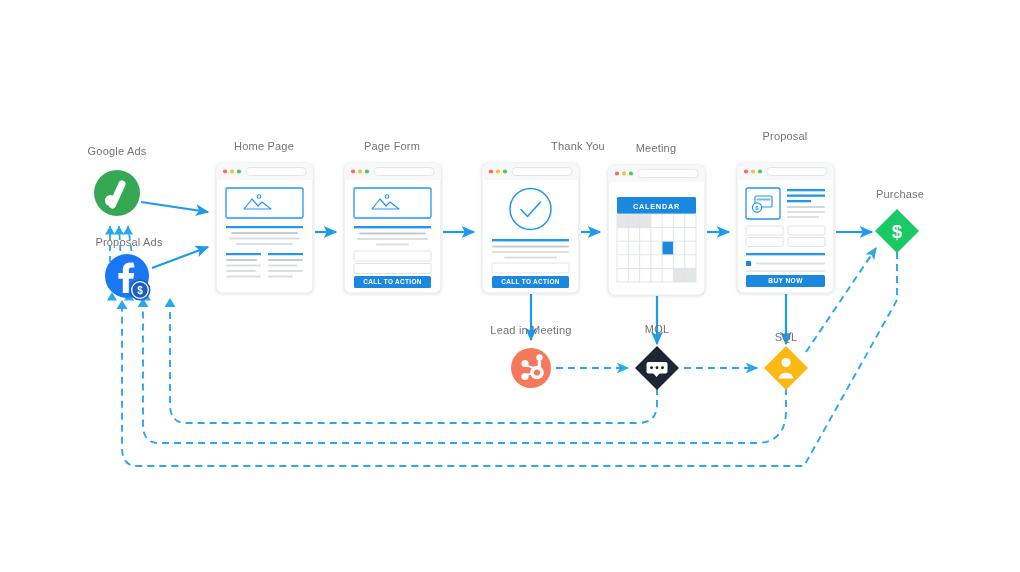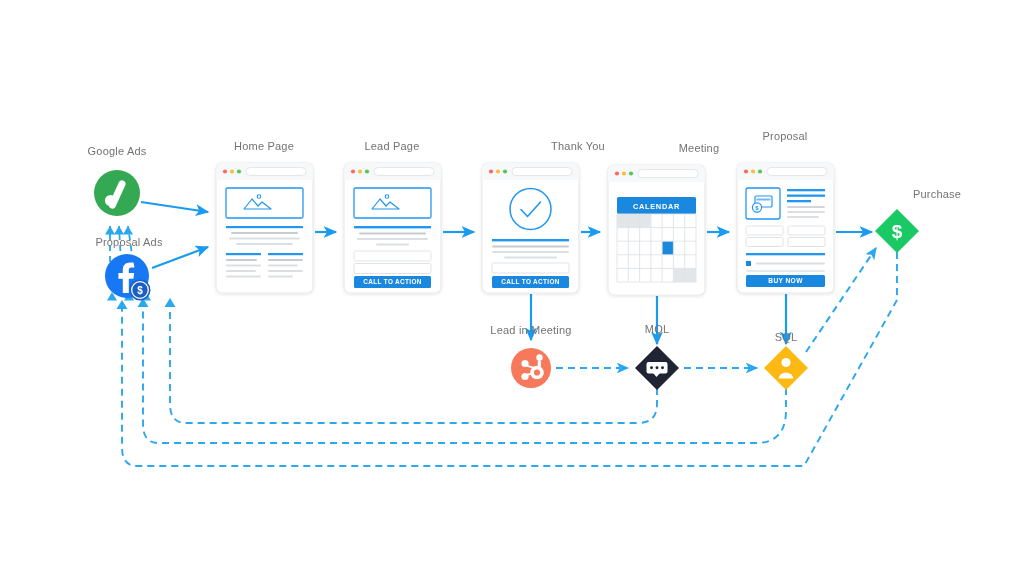--- a/index.html
+++ b/index.html
@@ -294,29 +294,29 @@
       <text x="897" y="238" text-anchor="middle" font-family="Liberation Sans, sans-serif" font-size="19" font-weight="bold" fill="#ffffff">$</text>
     </g>
   </svg>
 
   <div class="node-label" style="left:117px;top:145px;">Google Ads</div>
 
   <div class="node-label" style="left:129px;top:236px;">Proposal Ads</div>
 
   <div class="node-label" style="left:264px;top:140px;">Home Page</div>
 
-  <div class="node-label" style="left:392px;top:140px;">Lead Page</div>
+  <div class="node-label" style="left:392px;top:140px;">Page Form</div>
 
   <div class="node-label" style="left:530px;top:140px;margin-left:48px;">Thank You</div>
 
-  <div class="node-label" style="left:656px;top:142px;margin-left:43px;">Meeting</div>
+  <div class="node-label" style="left:656px;top:142px;">Meeting</div>
 
   <div class="node-label" style="left:785px;top:130px;">Proposal</div>
 
-  <div class="node-label" style="left:937px;top:188px;text-align:right;">Purchase</div>
+  <div class="node-label" style="left:900px;top:188px;text-align:right;">Purchase</div>
 
   <div class="node-label" style="left:531px;top:324px;">Lead in Meeting</div>
 
   <div class="node-label" style="left:657px;top:323px;">MQL</div>
 
   <div class="node-label" style="left:786px;top:323px;margin-top:8px;">SQL</div>
 
 </div>
 
 </body></html>

